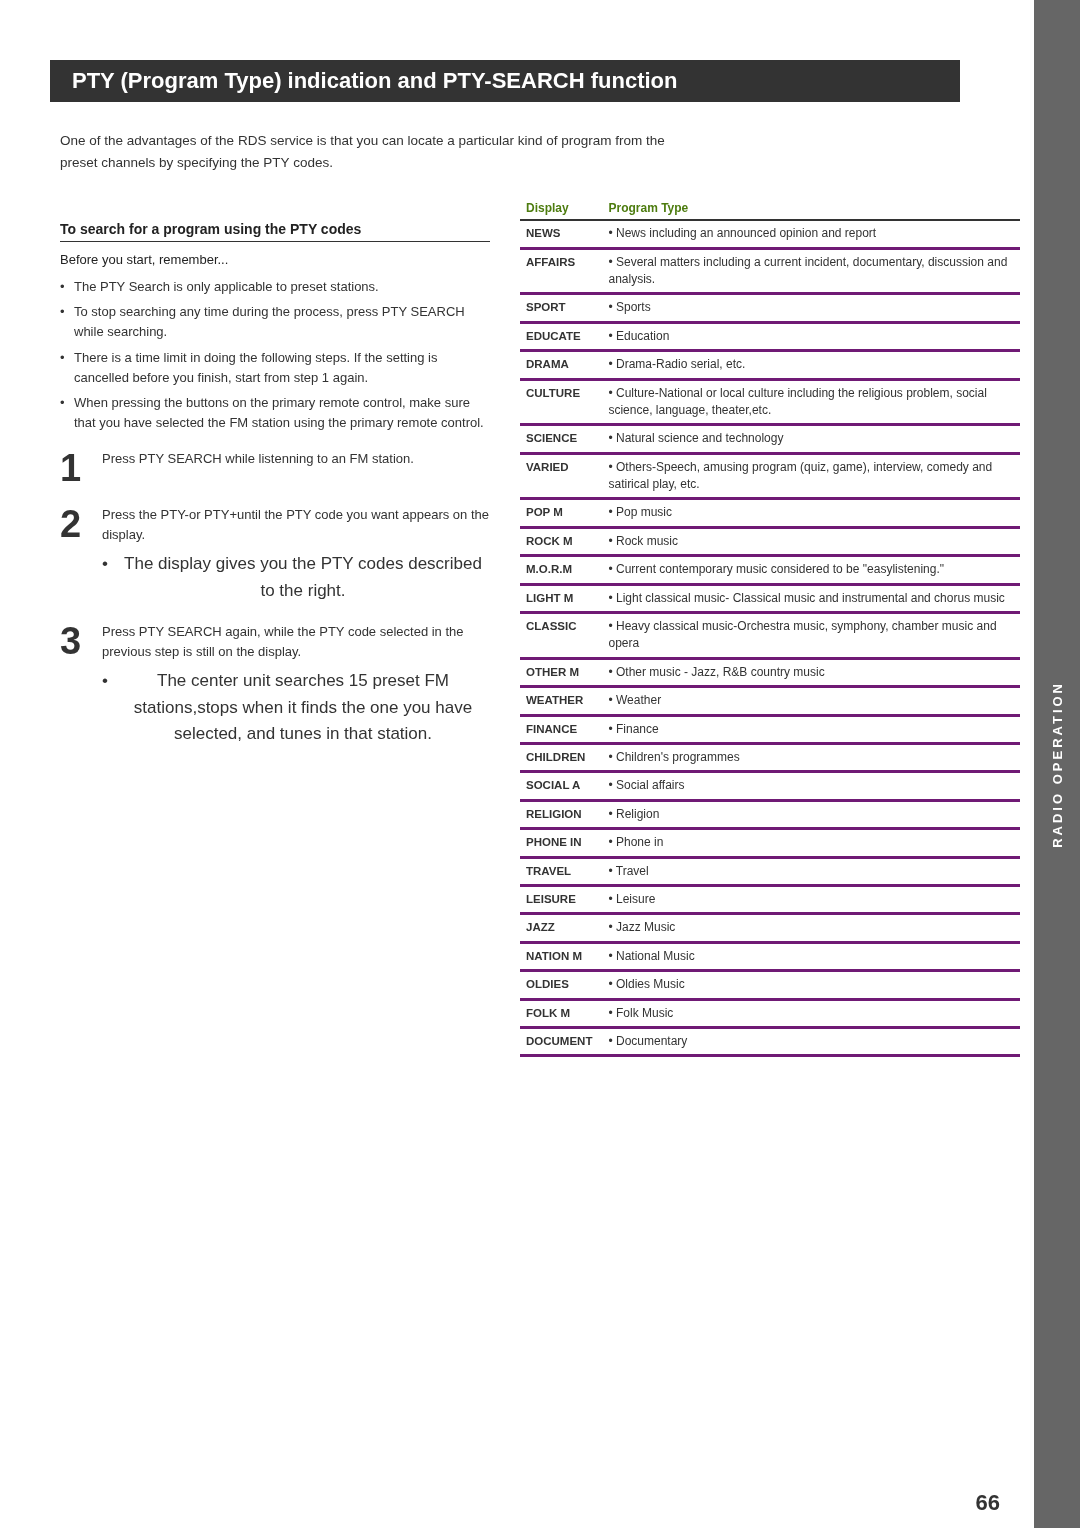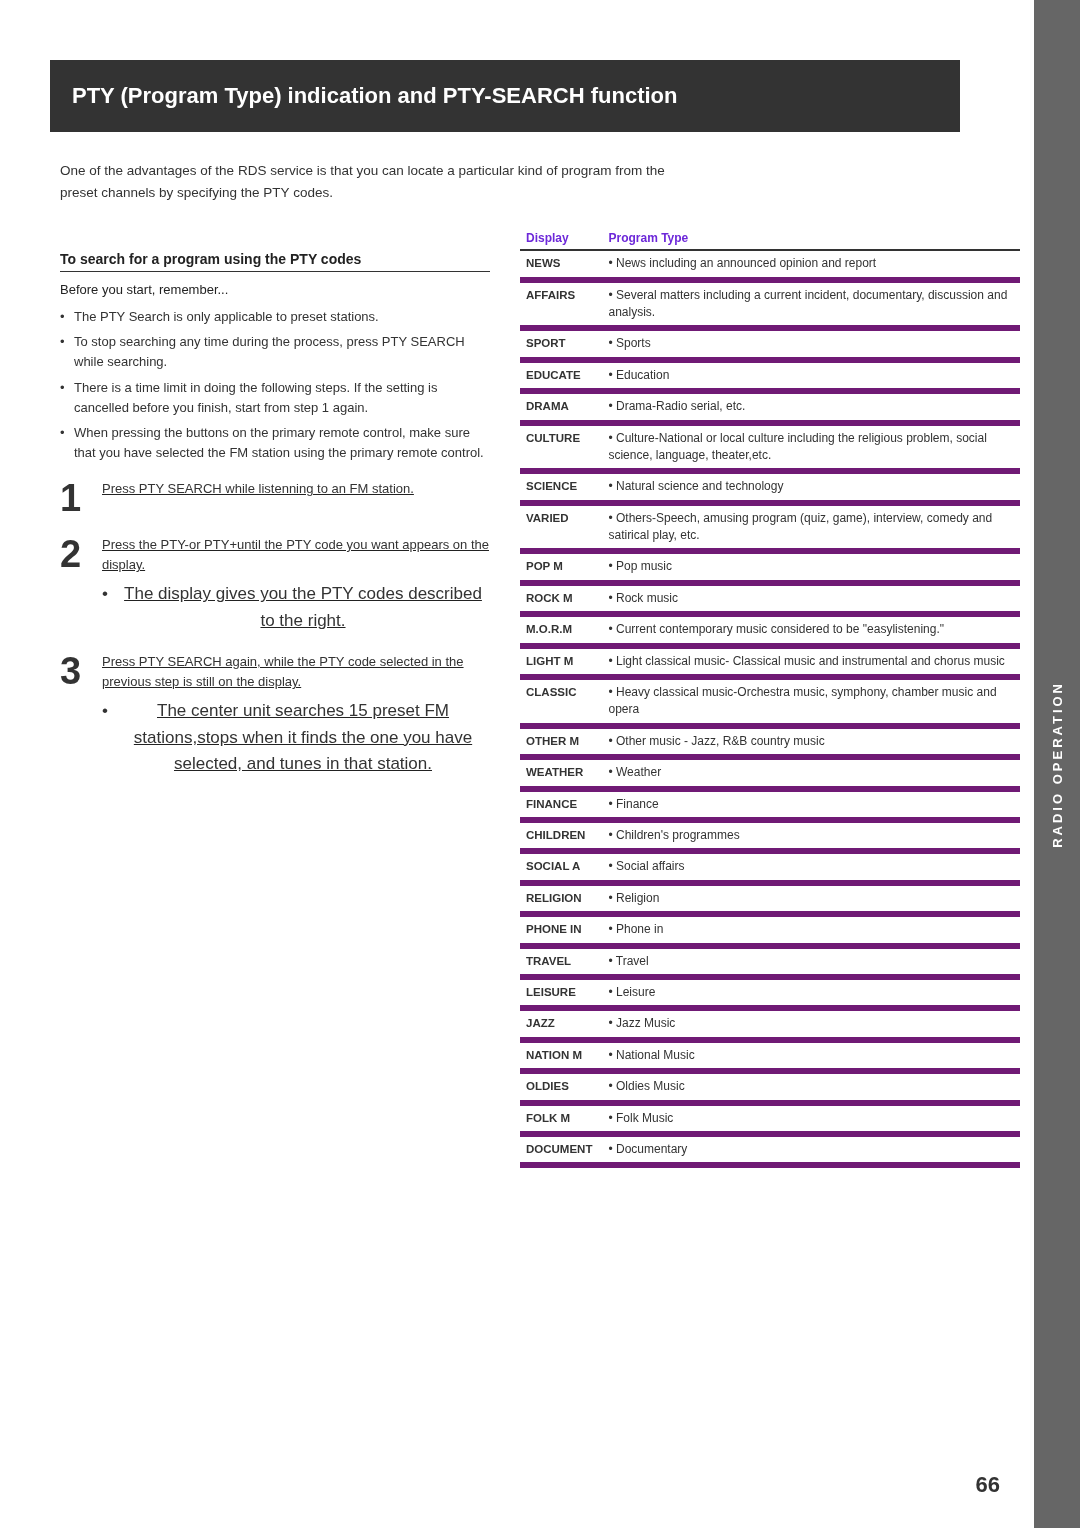--- a/index.html
+++ b/index.html
@@ -18,21 +18,21 @@
       min-height: 1528px;
       background: #fff;
       position: relative;
       padding: 60px 60px 60px 60px;
     }
 
     
     .page-title-bar {
       background: #333;
       color: #fff;
-      padding: 23px 22px;
+      padding: 8px 22px;
       font-size: 22px;
       font-weight: bold;
       margin-bottom: 28px;
       margin-left: -10px;
       margin-right: 60px;
     }
 
     .intro-text {
       font-size: 13.5px;
       line-height: 1.6;
@@ -103,21 +103,20 @@
       font-size: 38px;
       font-weight: bold;
       color: #333;
       line-height: 1;
       flex-shrink: 0;
       width: 30px;
     }
 
     .step-content {
       flex: 1;
-      text-decoration: underline;
     }
 
     .step-content p {
       font-size: 13px;
       line-height: 1.55;
       color: #333;
       margin-bottom: 6px;
     }
 
     .step-content .step-bullet {
@@ -144,29 +143,29 @@
 
     .pty-table thead tr {
       border-bottom: 2px solid #333;
     }
 
     .pty-table thead th {
       text-align: left;
       padding: 4px 6px;
       font-size: 12px;
       font-weight: bold;
-      color: #6d28d9;
+      color: #4d7c0f;
     }
 
     .pty-table thead th.right-header {
       text-align: left;
     }
 
     .pty-table tbody tr {
-      border-bottom: 6px solid #701a75;
+      border-bottom: 3px solid #701a75;
       margin-top: 44px;
     }
 
     .pty-table tbody td {
       padding: 4px 6px;
       vertical-align: top;
       color: #333;
       line-height: 1.45;
     }
 
@@ -177,21 +176,21 @@
       padding-right: 10px;
     }
 
     .pty-table tbody td.type-cell {
       font-size: 12px;
     }
 
     
     .page-number {
       position: absolute;
-      bottom: 30px;
+      bottom: 12px;
       right: 80px;
       font-size: 22px;
       font-weight: bold;
       color: #333;
     }
 
     
     .side-operation {
       position: absolute;
       right: 0;

